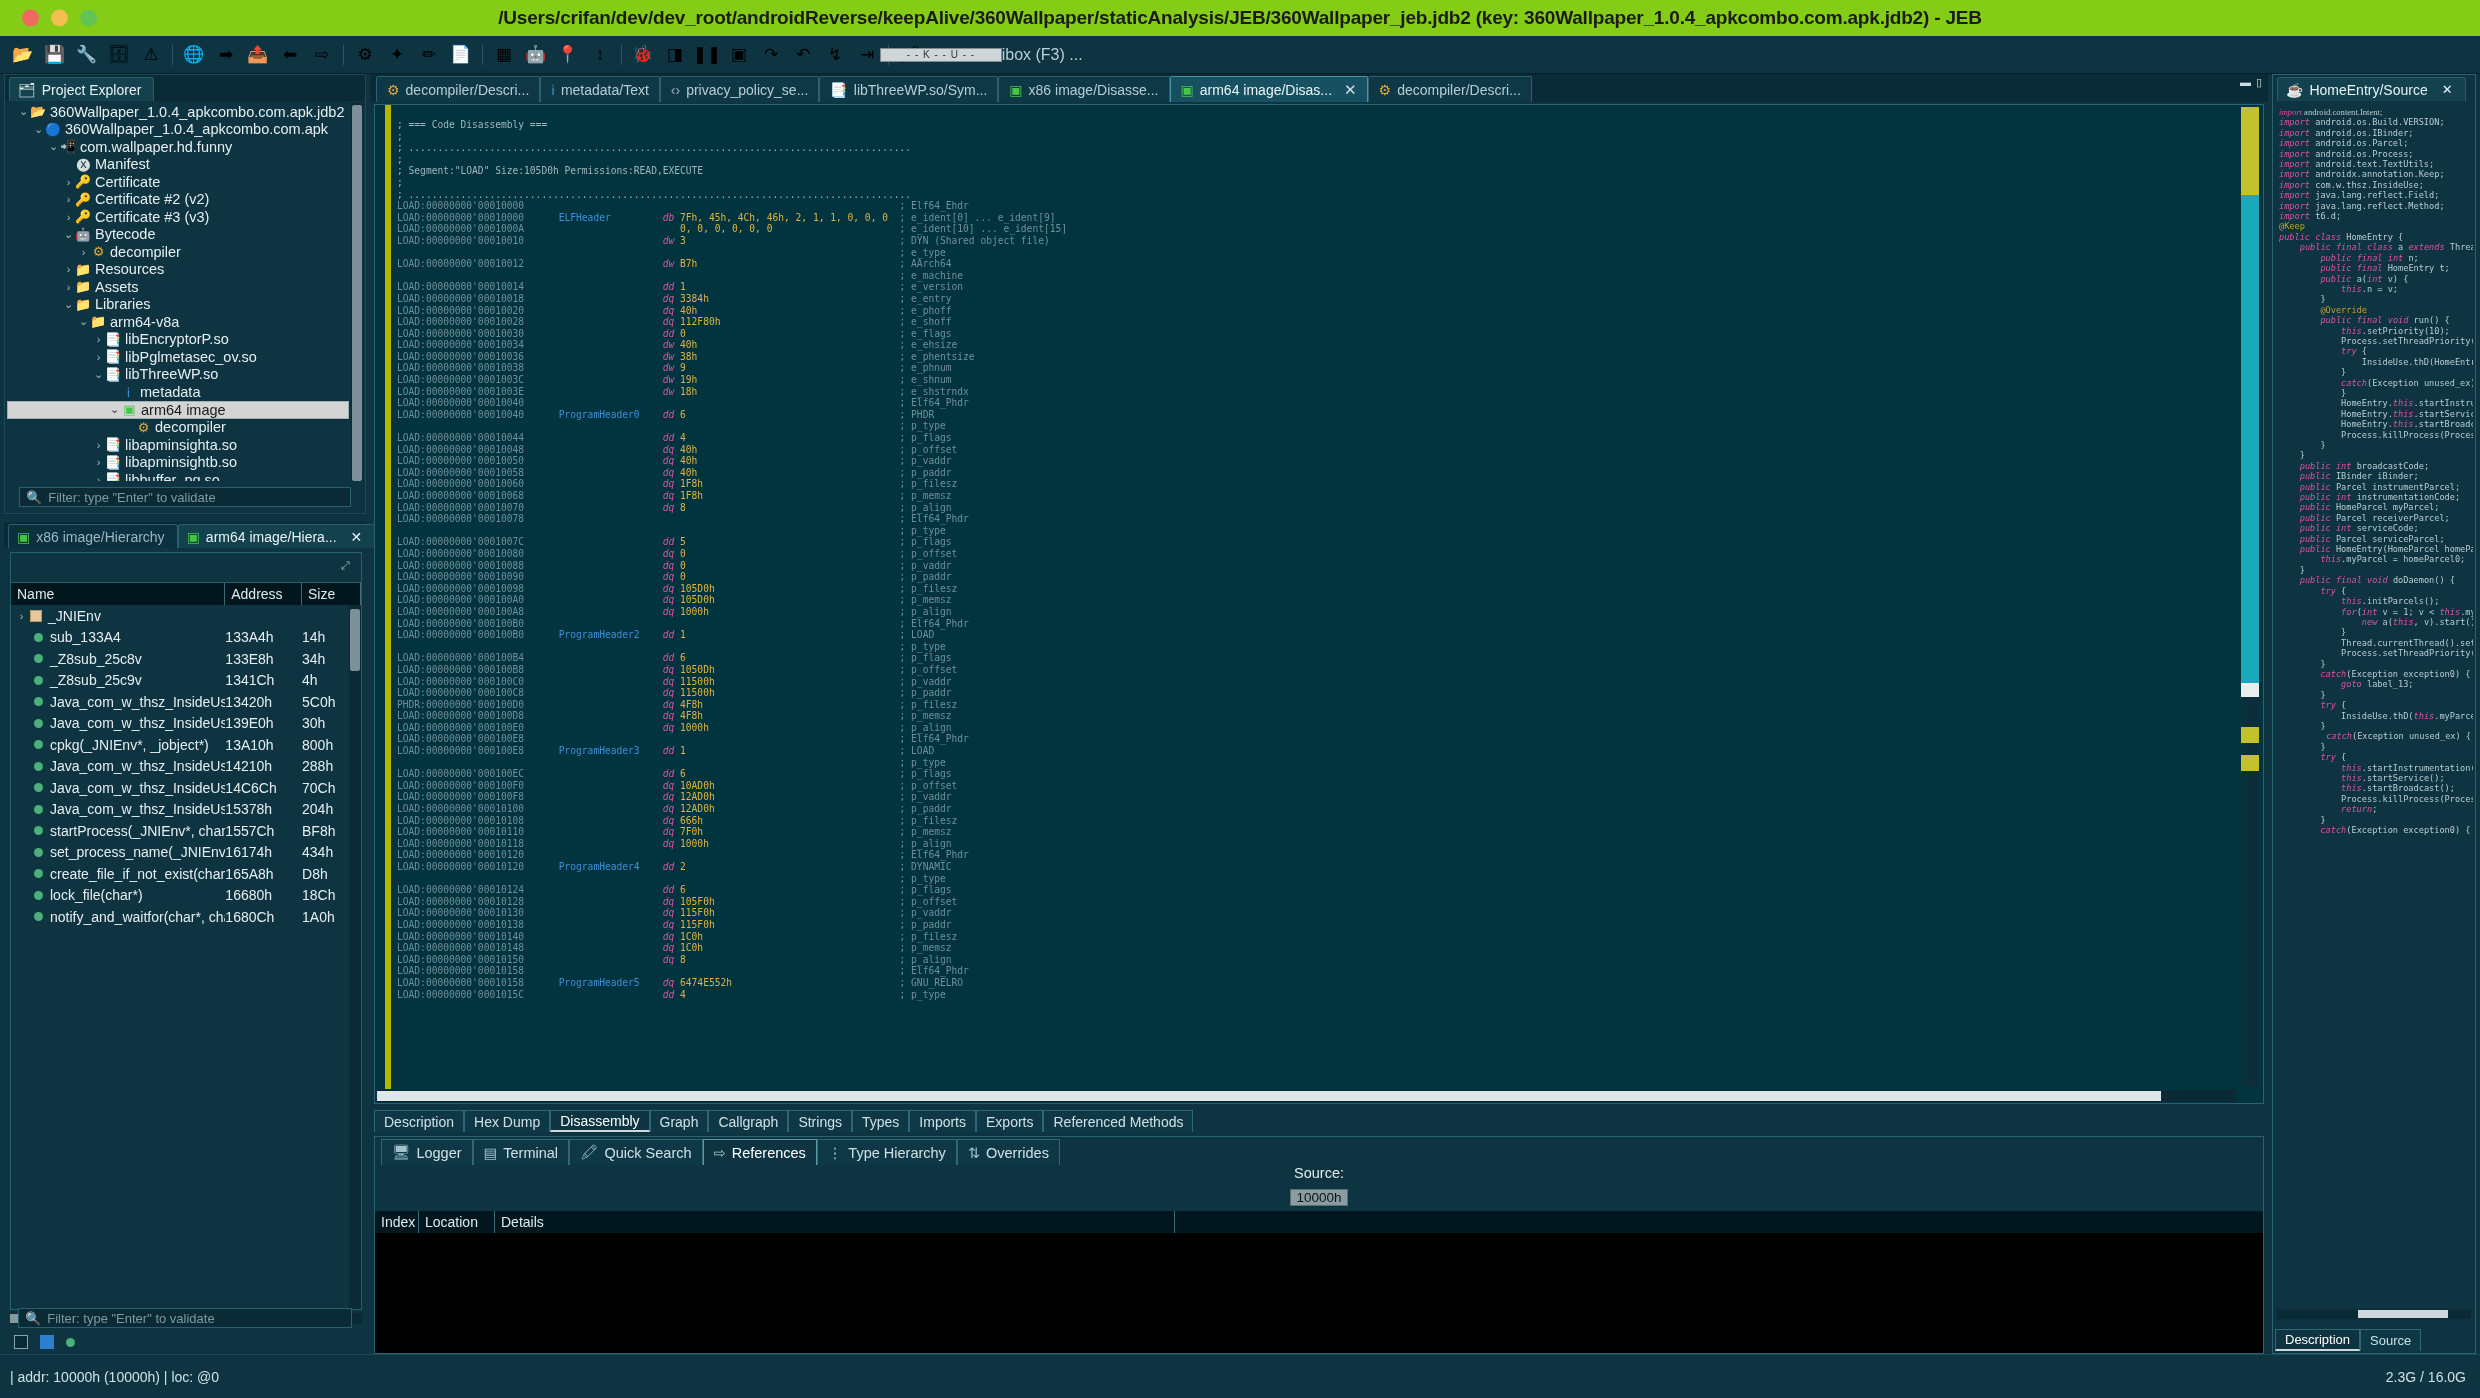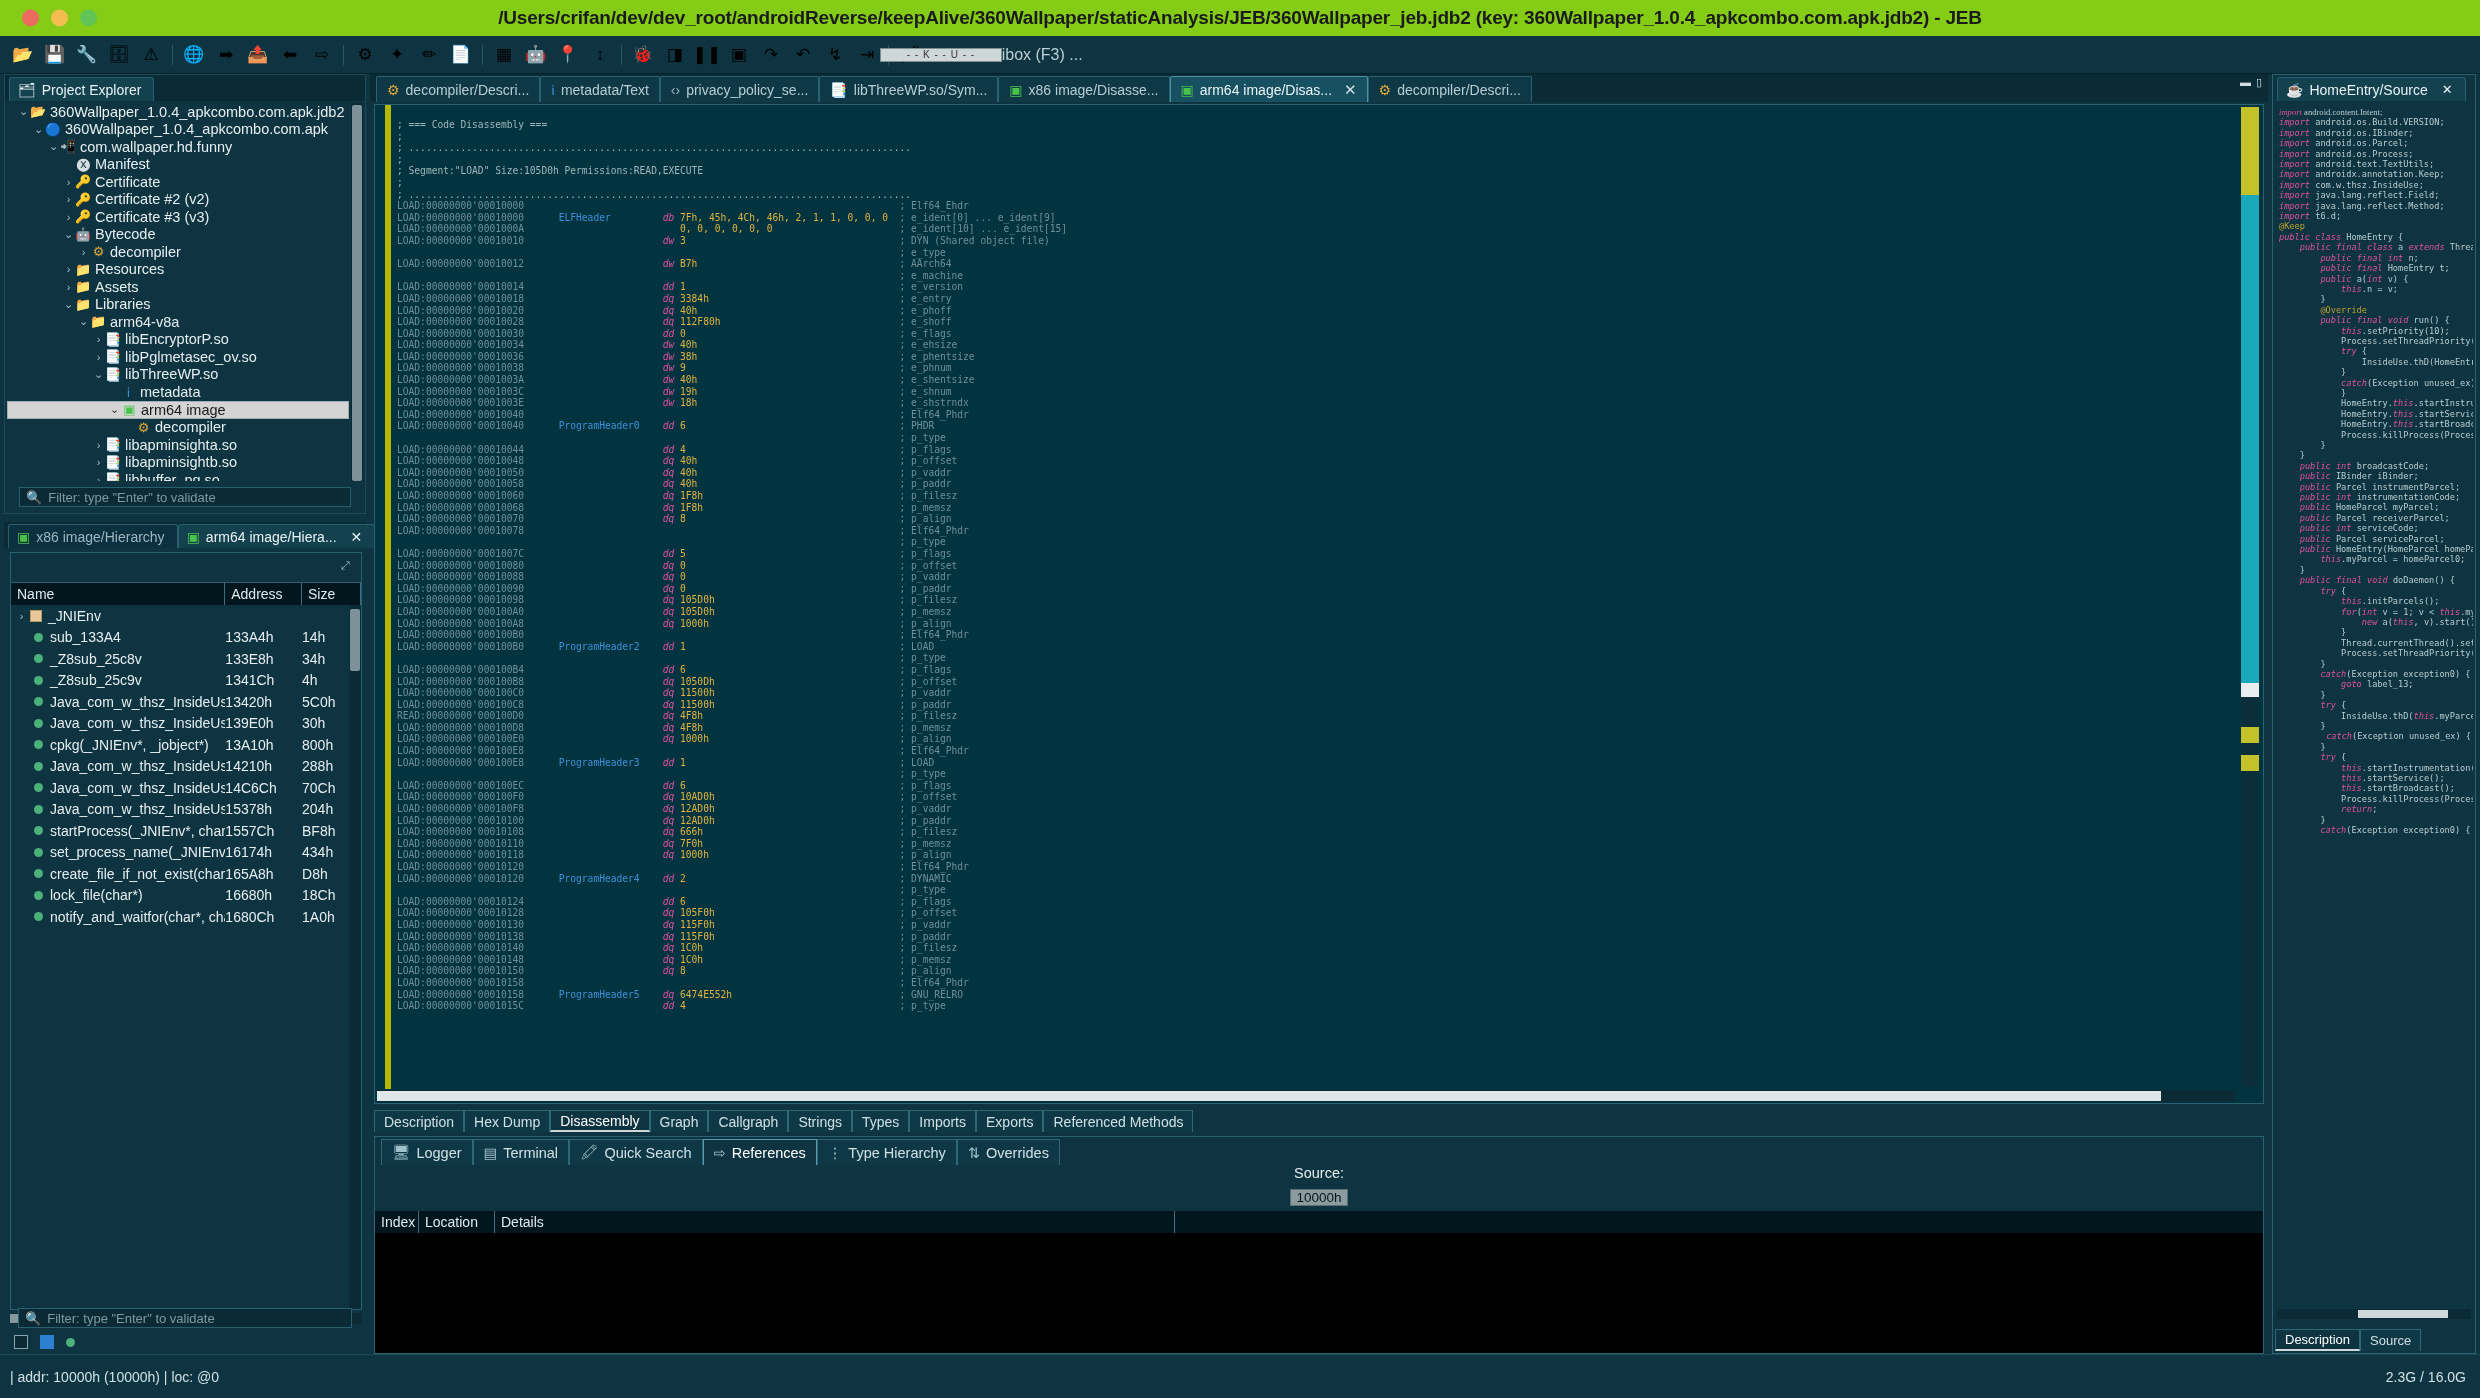--- a/index.html
+++ b/index.html
@@ -587,21 +587,20 @@
             <div class="cl"><span class="k-addr">LOAD:00000000'00010012      </span><span class="k-lbl">                  </span><span class="k-mn">dw </span><span class="k-num">B7h                                   </span><span class="k-cm">; AArch64</span></div>
             <div class="cl"><span class="k-addr">                            </span><span class="k-lbl">                  </span><span class="k-mn">   </span><span class="k-num">                                      </span><span class="k-cm">; e_machine</span></div>
             <div class="cl"><span class="k-addr">LOAD:00000000'00010014      </span><span class="k-lbl">                  </span><span class="k-mn">dd </span><span class="k-num">1                                     </span><span class="k-cm">; e_version</span></div>
             <div class="cl"><span class="k-addr">LOAD:00000000'00010018      </span><span class="k-lbl">                  </span><span class="k-mn">dq </span><span class="k-num">3384h                                 </span><span class="k-cm">; e_entry</span></div>
             <div class="cl"><span class="k-addr">LOAD:00000000'00010020      </span><span class="k-lbl">                  </span><span class="k-mn">dq </span><span class="k-num">40h                                   </span><span class="k-cm">; e_phoff</span></div>
             <div class="cl"><span class="k-addr">LOAD:00000000'00010028      </span><span class="k-lbl">                  </span><span class="k-mn">dq </span><span class="k-num">112F80h                               </span><span class="k-cm">; e_shoff</span></div>
             <div class="cl"><span class="k-addr">LOAD:00000000'00010030      </span><span class="k-lbl">                  </span><span class="k-mn">dd </span><span class="k-num">0                                     </span><span class="k-cm">; e_flags</span></div>
             <div class="cl"><span class="k-addr">LOAD:00000000'00010034      </span><span class="k-lbl">                  </span><span class="k-mn">dw </span><span class="k-num">40h                                   </span><span class="k-cm">; e_ehsize</span></div>
             <div class="cl"><span class="k-addr">LOAD:00000000'00010036      </span><span class="k-lbl">                  </span><span class="k-mn">dw </span><span class="k-num">38h                                   </span><span class="k-cm">; e_phentsize</span></div>
             <div class="cl"><span class="k-addr">LOAD:00000000'00010038      </span><span class="k-lbl">                  </span><span class="k-mn">dw </span><span class="k-num">9                                     </span><span class="k-cm">; e_phnum</span></div>
-            <div class="cl"><span class="k-addr">LOAD:00000000'0001003A      </span><span class="k-lbl">                  </span><span class="k-mn">dw </span><span class="k-num">40h                                   </span><span class="k-cm">; e_shentsize</span></div>
             <div class="cl"><span class="k-addr">LOAD:00000000'0001003C      </span><span class="k-lbl">                  </span><span class="k-mn">dw </span><span class="k-num">19h                                   </span><span class="k-cm">; e_shnum</span></div>
             <div class="cl"><span class="k-addr">LOAD:00000000'0001003E      </span><span class="k-lbl">                  </span><span class="k-mn">dw </span><span class="k-num">18h                                   </span><span class="k-cm">; e_shstrndx</span></div>
             <div class="cl"><span class="k-addr">LOAD:00000000'00010040      </span><span class="k-lbl">                  </span><span class="k-mn">   </span><span class="k-num">                                      </span><span class="k-cm">; Elf64_Phdr</span></div>
             <div class="cl"><span class="k-addr">LOAD:00000000'00010040      </span><span class="k-lbl">ProgramHeader0    </span><span class="k-mn">dd </span><span class="k-num">6                                     </span><span class="k-cm">; PHDR</span></div>
             <div class="cl"><span class="k-addr">                            </span><span class="k-lbl">                  </span><span class="k-mn">   </span><span class="k-num">                                      </span><span class="k-cm">; p_type</span></div>
             <div class="cl"><span class="k-addr">LOAD:00000000'00010044      </span><span class="k-lbl">                  </span><span class="k-mn">dd </span><span class="k-num">4                                     </span><span class="k-cm">; p_flags</span></div>
             <div class="cl"><span class="k-addr">LOAD:00000000'00010048      </span><span class="k-lbl">                  </span><span class="k-mn">dq </span><span class="k-num">40h                                   </span><span class="k-cm">; p_offset</span></div>
             <div class="cl"><span class="k-addr">LOAD:00000000'00010050      </span><span class="k-lbl">                  </span><span class="k-mn">dq </span><span class="k-num">40h                                   </span><span class="k-cm">; p_vaddr</span></div>
             <div class="cl"><span class="k-addr">LOAD:00000000'00010058      </span><span class="k-lbl">                  </span><span class="k-mn">dq </span><span class="k-num">40h                                   </span><span class="k-cm">; p_paddr</span></div>
             <div class="cl"><span class="k-addr">LOAD:00000000'00010060      </span><span class="k-lbl">                  </span><span class="k-mn">dq </span><span class="k-num">1F8h                                  </span><span class="k-cm">; p_filesz</span></div>
@@ -616,21 +615,21 @@
             <div class="cl"><span class="k-addr">LOAD:00000000'00010098      </span><span class="k-lbl">                  </span><span class="k-mn">dq </span><span class="k-num">105D0h                                </span><span class="k-cm">; p_filesz</span></div>
             <div class="cl"><span class="k-addr">LOAD:00000000'000100A0      </span><span class="k-lbl">                  </span><span class="k-mn">dq </span><span class="k-num">105D0h                                </span><span class="k-cm">; p_memsz</span></div>
             <div class="cl"><span class="k-addr">LOAD:00000000'000100A8      </span><span class="k-lbl">                  </span><span class="k-mn">dq </span><span class="k-num">1000h                                 </span><span class="k-cm">; p_align</span></div>
             <div class="cl"><span class="k-addr">LOAD:00000000'000100B0      </span><span class="k-lbl">                  </span><span class="k-mn">   </span><span class="k-num">                                      </span><span class="k-cm">; Elf64_Phdr</span></div>
             <div class="cl"><span class="k-addr">LOAD:00000000'000100B0      </span><span class="k-lbl">ProgramHeader2    </span><span class="k-mn">dd </span><span class="k-num">1                                     </span><span class="k-cm">; LOAD</span></div>
             <div class="cl"><span class="k-addr">                            </span><span class="k-lbl">                  </span><span class="k-mn">   </span><span class="k-num">                                      </span><span class="k-cm">; p_type</span></div>
             <div class="cl"><span class="k-addr">LOAD:00000000'000100B4      </span><span class="k-lbl">                  </span><span class="k-mn">dd </span><span class="k-num">6                                     </span><span class="k-cm">; p_flags</span></div>
             <div class="cl"><span class="k-addr">LOAD:00000000'000100B8      </span><span class="k-lbl">                  </span><span class="k-mn">dq </span><span class="k-num">1050Dh                                </span><span class="k-cm">; p_offset</span></div>
             <div class="cl"><span class="k-addr">LOAD:00000000'000100C0      </span><span class="k-lbl">                  </span><span class="k-mn">dq </span><span class="k-num">11500h                                </span><span class="k-cm">; p_vaddr</span></div>
             <div class="cl"><span class="k-addr">LOAD:00000000'000100C8      </span><span class="k-lbl">                  </span><span class="k-mn">dq </span><span class="k-num">11500h                                </span><span class="k-cm">; p_paddr</span></div>
-            <div class="cl"><span class="k-addr">READ:00000000'000100D0      </span><span class="k-lbl">                  </span><span class="k-mn">dq </span><span class="k-num">4F8h                                  </span><span class="k-cm">; p_filesz</span></div>
+            <div class="cl"><span class="k-addr">PHDR:00000000'000100D0      </span><span class="k-lbl">                  </span><span class="k-mn">dq </span><span class="k-num">4F8h                                  </span><span class="k-cm">; p_filesz</span></div>
             <div class="cl"><span class="k-addr">LOAD:00000000'000100D8      </span><span class="k-lbl">                  </span><span class="k-mn">dq </span><span class="k-num">4F8h                                  </span><span class="k-cm">; p_memsz</span></div>
             <div class="cl"><span class="k-addr">LOAD:00000000'000100E0      </span><span class="k-lbl">                  </span><span class="k-mn">dq </span><span class="k-num">1000h                                 </span><span class="k-cm">; p_align</span></div>
             <div class="cl"><span class="k-addr">LOAD:00000000'000100E8      </span><span class="k-lbl">                  </span><span class="k-mn">   </span><span class="k-num">                                      </span><span class="k-cm">; Elf64_Phdr</span></div>
             <div class="cl"><span class="k-addr">LOAD:00000000'000100E8      </span><span class="k-lbl">ProgramHeader3    </span><span class="k-mn">dd </span><span class="k-num">1                                     </span><span class="k-cm">; LOAD</span></div>
             <div class="cl"><span class="k-addr">                            </span><span class="k-lbl">                  </span><span class="k-mn">   </span><span class="k-num">                                      </span><span class="k-cm">; p_type</span></div>
             <div class="cl"><span class="k-addr">LOAD:00000000'000100EC      </span><span class="k-lbl">                  </span><span class="k-mn">dd </span><span class="k-num">6                                     </span><span class="k-cm">; p_flags</span></div>
             <div class="cl"><span class="k-addr">LOAD:00000000'000100F0      </span><span class="k-lbl">                  </span><span class="k-mn">dq </span><span class="k-num">10AD0h                                </span><span class="k-cm">; p_offset</span></div>
             <div class="cl"><span class="k-addr">LOAD:00000000'000100F8      </span><span class="k-lbl">                  </span><span class="k-mn">dq </span><span class="k-num">12AD0h                                </span><span class="k-cm">; p_vaddr</span></div>
             <div class="cl"><span class="k-addr">LOAD:00000000'00010100      </span><span class="k-lbl">                  </span><span class="k-mn">dq </span><span class="k-num">12AD0h                                </span><span class="k-cm">; p_paddr</span></div>
             <div class="cl"><span class="k-addr">LOAD:00000000'00010108      </span><span class="k-lbl">                  </span><span class="k-mn">dq </span><span class="k-num">666h                                  </span><span class="k-cm">; p_filesz</span></div>

